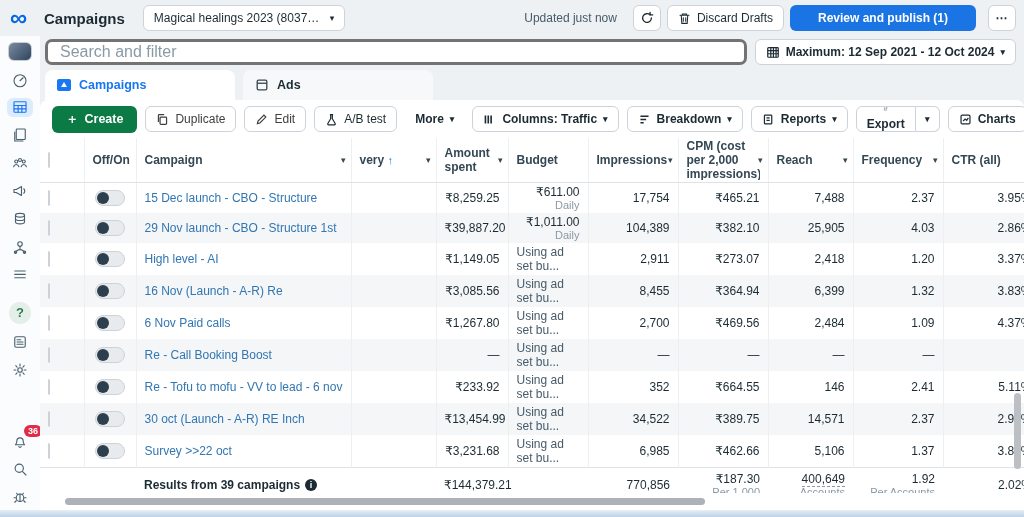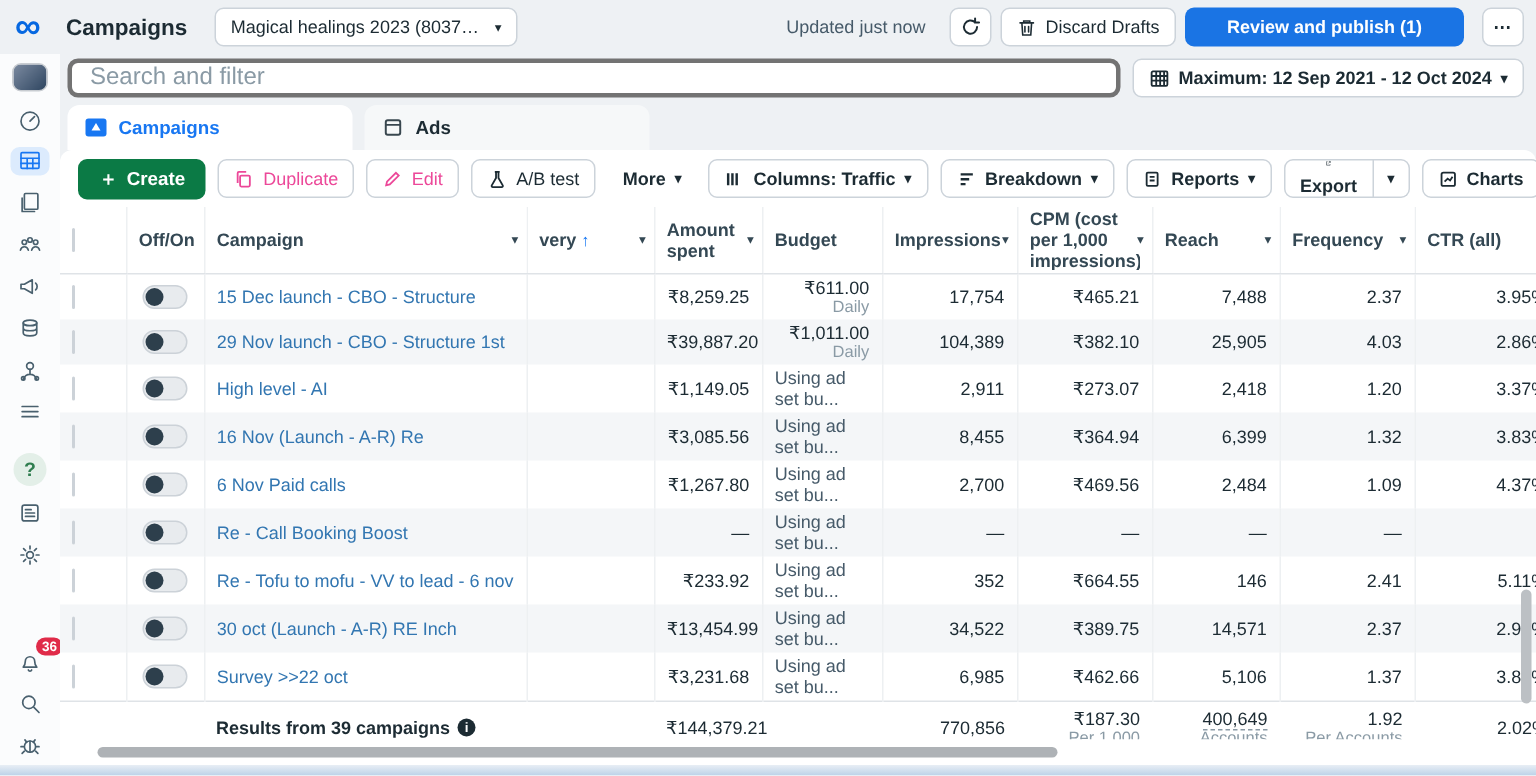--- a/index.html
+++ b/index.html
@@ -49,21 +49,21 @@
   .tab.active { background:#fff; color:#1877f2; }
   .folder-ic { width:14px; height:12px; background:#1877f2; border-radius:2px; position:relative; }
   .folder-ic:after { content:""; position:absolute; left:4px; top:3px; border-left:3px solid transparent; border-right:3px solid transparent; border-bottom:5px solid #fff; }
   .tab svg { width:14px; height:14px; stroke:#39474f; fill:none; stroke-width:1.5; }
 
   
   .panel { flex:1; background:#fff; border-radius:8px 8px 0 0; display:flex; flex-direction:column; min-height:0; }
   .toolbar { height:38px; display:flex; align-items:center; gap:8px; padding:0 10px 0 12px; }
   .create-btn { display:inline-flex; align-items:center; gap:6px; background:#0b7a45; color:#fff; border:none; border-radius:6px; height:27px; padding:0 14px; font-size:12.5px; font-weight:bold; cursor:pointer; }
   .toolbar .pill svg { width:13px; height:13px; stroke:currentColor; fill:none; stroke-width:1.5; }
-  .disabled { color:#ec4899; }
+  .disabled { color:#404040; }
   .ghost { border:none; background:transparent; font-weight:bold; }
   .t-right { margin-left:auto; display:flex; align-items:center; gap:8px; }
   .split { display:flex; }
   .split .pill:first-child { border-radius:6px 0 0 6px;flex-direction:column; }
   .split .pill:last-child { border-radius:0 6px 6px 0; border-left:none; width:24px; justify-content:center; padding:0; }
   .t-right .pill { font-weight:bold; }
 
   
   .tablewrap { flex:1; overflow:hidden; position:relative; }
   table { border-collapse:collapse; table-layout:fixed; width:1000px; font-size:12px; }
@@ -336,21 +336,21 @@
             <thead>
               <tr>
                 <th><span class="checkbox"></span></th>
                 <th>Off/On</th>
                 <th><span>Campaign</span><span class="hcaret">▾</span></th>
                 <th><span>very</span> <span class="sortup">↑</span><span class="hcaret">▾</span></th>
                 <th><span>Amount spent</span><span class="hcaret">▾</span></th>
                 <th><span>Budget</span></th>
                 <th><span>Impressions</span><span class="hcaret">▾</span></th>
                 <th>
-                    <span class="cpm-h">CPM (cost per 1,000 impressions)</span>
+                    <span class="cpm-h">CPM (cost per 2,000 impressions)</span>
                     <span class="hcaret">▾</span>
                   </th>
                 <th><span>Reach</span><span class="hcaret">▾</span></th>
                 <th><span>Frequency</span><span class="hcaret">▾</span></th>
                 <th><span>CTR (all)</span></th>
               </tr>
             </thead>
             <tbody>
                 <tr>
     <td><span class="checkbox"></span></td>

